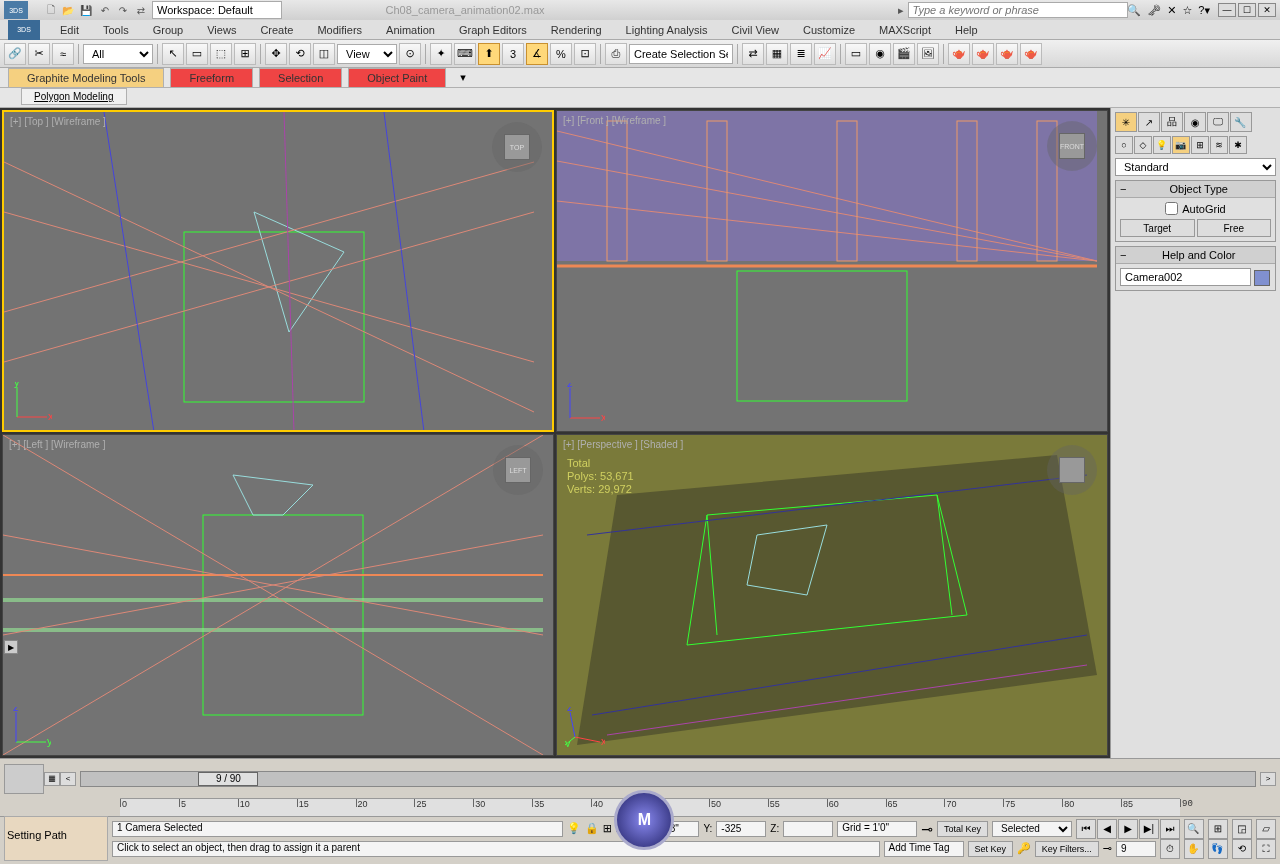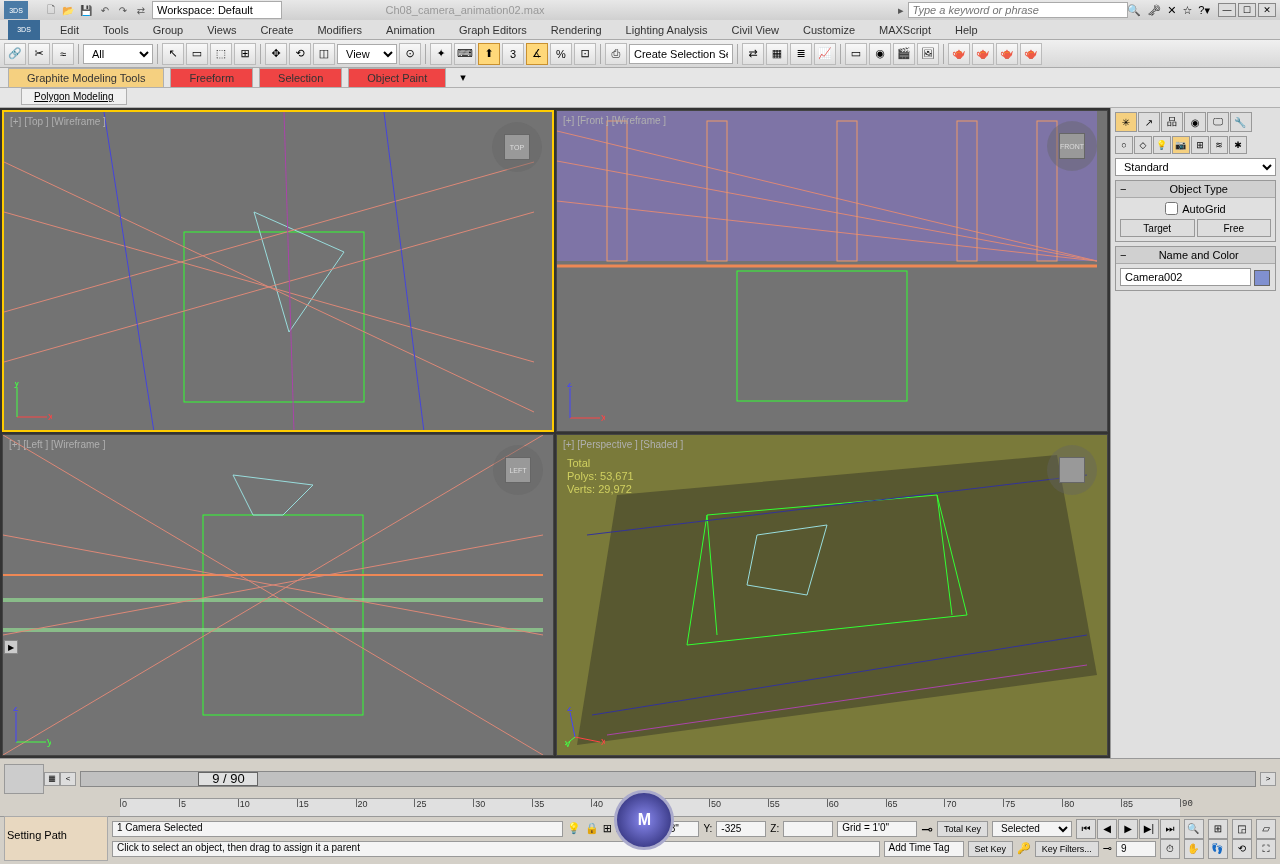--- a/index.html
+++ b/index.html
@@ -48,21 +48,21 @@
 .cp-rollout { border: 1px solid #999; margin-bottom: 4px; }
 .cp-roll-head { background: #d0d0d0; padding: 2px 4px; text-align: center; font-size: 10px; border-bottom: 1px solid #aaa;}
 .cp-roll-body { padding: 4px; }
 .cp-check { display: flex; align-items: center; gap: 4px; font-size: 10px; justify-content: center; margin-bottom: 4px;}
 .cp-btns { display: flex; gap: 2px; }
 .cp-btn { flex: 1; height: 18px; border: 1px solid #999; background: #ddd; font-size: 10px; cursor:pointer;}
 .cp-name { width: calc(100% - 20px); height: 18px; border: 1px solid #999; background: #fff; padding: 0 4px; }
 .cp-color { width: 16px; height: 16px; background: #8090d0; border: 1px solid #666; display:inline-block; vertical-align:middle;}
 .timeline-area { height: 40px; background: #d4d0c8; border-top: 1px solid #999; display: flex; align-items: center; padding: 0 4px; }
 .time-slider { flex: 1; height: 16px; background: #c0c0c0; border: 1px solid #888; position: relative; margin: 0 4px;}
-.time-thumb { position: absolute; left: 10%; width: 60px; height: 14px; background: #e0e0e0; border: 1px solid #666; font-size: 13px; text-align: center; line-height: 12px;}
+.time-thumb { position: absolute; left: 10%; width: 60px; height: 14px; background: #e0e0e0; border: 1px solid #666; font-size: 10px; text-align: center; line-height: 12px;}
 .time-ruler { height: 18px; background: #e0e0e0; border-top: 1px solid #999; position: relative; margin: 0 100px 0 120px;}
 .tick { position: absolute; top: 0; font-size: 9px; color: #333; border-left: 1px solid #666; padding-left: 1px; height: 8px;}
 .statusbar { height: 44px; background: #d4d0c8; border-top: 1px solid #999; display: flex; align-items: center; padding: 0 4px; gap: 4px; }
 .status-left { width: 104px; height: 45px; background: #e8d8c0; border: 1px solid #aaa; padding: 2px; font-size: 9px;}
 .status-mid { flex: 1; display: flex; flex-direction: column; gap: 2px;}
 .status-row { display: flex; align-items: center; gap: 4px; height: 18px;}
 .status-field { height: 16px; border: 1px solid #999; background: #f4f4f4; padding: 0 4px; font-size: 10px;}
 .coord-lbl { font-size: 10px; }
 .anim-ctrls { display: flex; gap: 1px; align-items: center;}
 .anim-btn { width: 20px; height: 20px; border: 1px solid #999; background: #ddd; font-size: 10px; display:flex;align-items:center;justify-content:center;cursor:pointer;}
@@ -311,21 +311,21 @@
             <input type="checkbox" style="">
             <span>AutoGrid</span>
           </div>
         <div class="cp-btns">
           <button class="cp-btn">Target</button>
           <button class="cp-btn">Free</button>
         </div>
       </div>
     </div>
     <div class="cp-rollout">
-      <div class="cp-roll-head"><span style="float:left">−</span><span>Name and Color</span></div>
+      <div class="cp-roll-head"><span style="float:left">−</span><span>Help and Color</span></div>
       <div class="cp-roll-body">
         <input class="cp-name" value="Camera002" style="">
         <span class="cp-color"></span>
       </div>
     </div>
   </div>
 </div>
 
 <div class="timeline-area">
   <div style="width:40px;height:30px;border:1px solid #999;background:#ccc;"></div>

